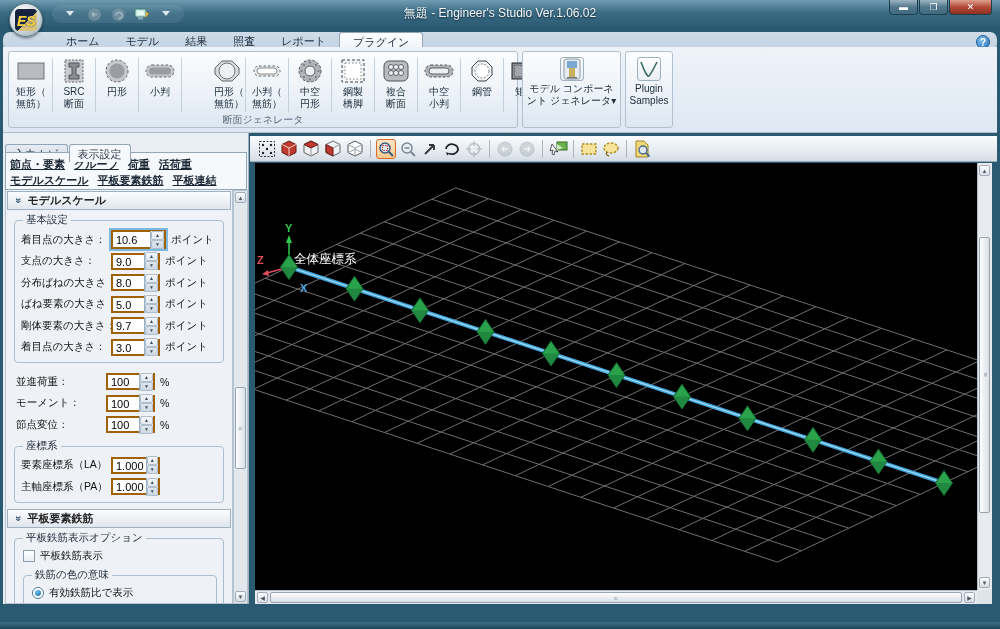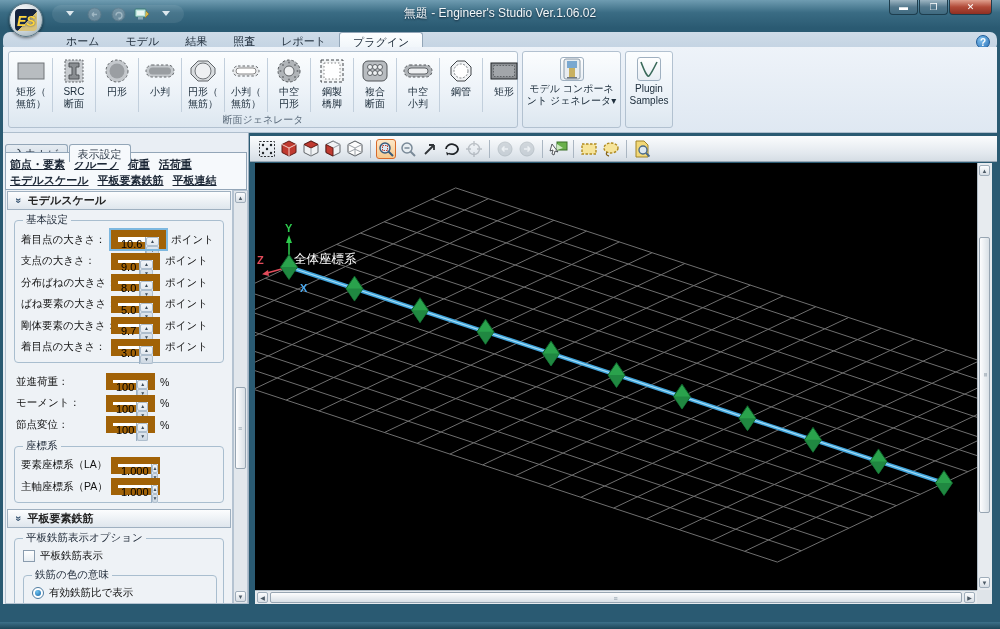--- a/index.html
+++ b/index.html
@@ -58,21 +58,21 @@
     padding:3px 2px 0 4px;font-size:11px;line-height:16px;}
   .plink{color:#1c2736;font-weight:bold;text-decoration:underline;margin-right:9px;white-space:nowrap;}
   .pscroll{position:absolute;left:5px;top:190px;width:228px;height:414px;background:#eef2f6;border:1px solid #b5c3d1;border-top:none;overflow:hidden;}
   .sechdr{position:relative;height:19px;margin:1px 1px 6px 1px;border:1px solid #9fb0c0;
     background:linear-gradient(#fcfdfe,#dfe6ed);display:flex;align-items:center;font-size:11px;font-weight:bold;color:#222;}
   .sechdr .chev{display:inline-block;transform:rotate(90deg);font-size:10px;color:#33506e;margin:0 6px 0 8px;font-weight:bold;}
   .fs{position:relative;border:1px solid #a9becf;border-radius:4px;margin:10px 8px 6px 8px;padding:8px 2px 4px 4px;}
   .fs>.lg{position:absolute;top:-8px;left:8px;background:#eef2f6;padding:0 3px;font-size:10.5px;color:#1c2736;}
   .frow{display:flex;align-items:center;height:21.5px;padding-left:2px;}
   .frow .lbl{width:90px;font-size:10.5px;color:#111;white-space:nowrap;}
-  .nbox{display:flex;width:49px;height:17px;border:7px solid #a16207;background:#fff;align-items:flex-start;}
+  .nbox{display:flex;width:49px;height:17px;border:2px solid #a16207;background:#fff;align-items:center;}
   .nbox.focus{outline:2px solid #7db8e0;height:19px;width:55px;}
   .nbox .val{flex:1;font-size:11px;padding:1px 2px 0 3px;color:#000;}
   .spin{width:14px;border-left:1px solid #9ab0c4;display:flex;flex-direction:column;background:linear-gradient(#f5f8fb,#ccd7e2);}
   .spin i{flex:1;font-style:normal;font-size:5px;line-height:7px;text-align:center;color:#3c4c5a;border:1px solid #aebecd;border-radius:2px;margin:0;}
   .unit{font-size:10.5px;color:#111;margin-left:5px;}
   .plainrows{margin:8px 8px 4px 8px;}
   .cbrow{display:flex;align-items:center;height:18px;font-size:10.5px;color:#111;}
   .cb{width:12px;height:12px;border:1px solid #8a9cae;background:linear-gradient(#fff,#e8eef3);margin:0 5px 0 4px;}
   .radio{width:12px;height:12px;border-radius:50%;border:1px solid #7e95a8;background:#fff;margin:0 5px 0 4px;position:relative;}
   .radio.on{border-color:#4d7ba0;}
@@ -203,21 +203,21 @@
           <div class="rbtn" style="width: 40px;">
             <div class="ric">
               <svg xmlns="http://www.w3.org/2000/svg" width="34" height="26">
                 <rect x="3" y="7" width="28" height="12" rx="6" fill="#c4c8cc" stroke="#606468" stroke-dasharray="2.5 2"></rect>
                 <rect x="6" y="9.5" width="22" height="7" rx="3.5" fill="#9a9ea2"></rect>
               </svg>
             </div>
             <div class="rlb">小判</div>
           </div>
           <div class="vsep"></div>
-          <div class="rbtn" style="width: 40px;">
+          <div class="rbtn" style="width: 61px; align-items: flex-end;">
             <div class="ric">
               <svg xmlns="http://www.w3.org/2000/svg" width="34" height="26">
                 <path d="M12 3h10l7 7v6l-7 7H12l-7-7v-6z" fill="#d8dcdf" stroke="#606468"></path>
                 <circle cx="17" cy="13" r="8" fill="#eef0f2" stroke="#707478"></circle>
               </svg>
             </div>
             <div class="rlb">円形（
 無筋）</div>
           </div>
           <div class="vsep"></div>

